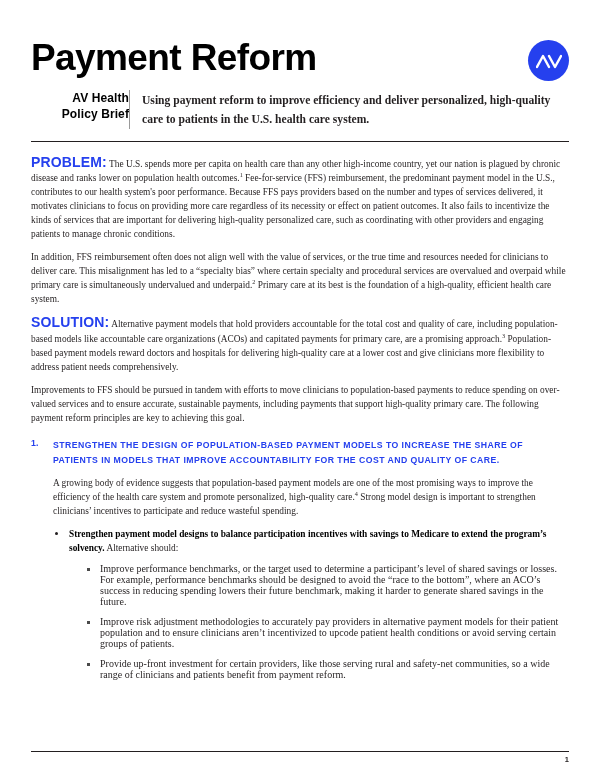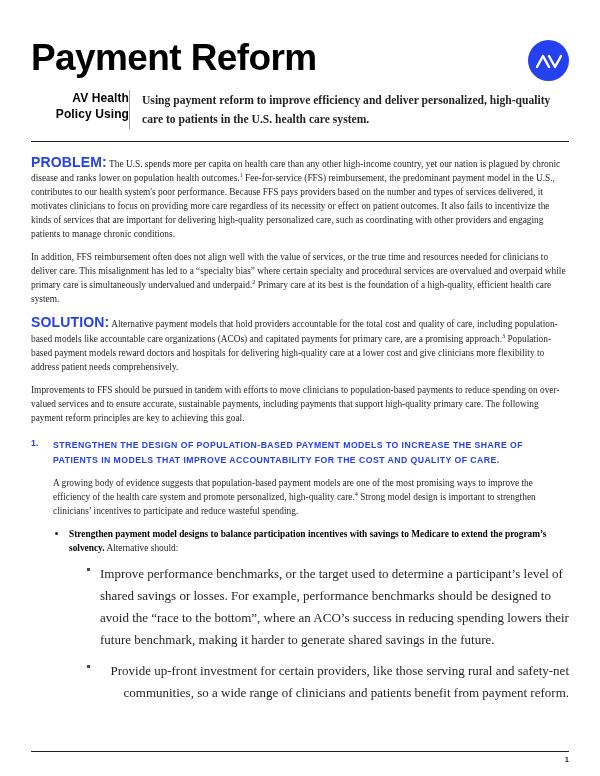--- a/index.html
+++ b/index.html
@@ -170,33 +170,33 @@
   }
   ul.b2 {
     list-style: none;
     margin: 8px 0 0 0;
     padding: 0 0 0 16px;
   }
   ul.b2 > li {
     position: relative;
     padding-left: 15px;
     margin-bottom: 9px;
-    font-size: 13px;
-    line-height: 22px;
+    font-size: 10px;
+    line-height: 11px;
   }
   ul.b2 > li::before {
     content: "";
     position: absolute;
     left: 2px;
     top: 5.4px;
     width: 2.6px;
     height: 2.6px;
     background: #4a4a4a;
   }
-  ul.b2 > li:last-child { margin-bottom: 10px; text-align: right; }
+  ul.b2 > li:last-child { margin-bottom: 10px; }
 
   b.strong {
     font-weight: bold;
     color: #000000;
   }
 
   
   .footer {
     position: absolute;
     left: 31px;
@@ -227,21 +227,21 @@
     <div class="logo-badge">
       <svg width="26" height="16" viewBox="0 0 26 16" aria-hidden="true">
         <path d="M1 14 L7 3 L13 14" fill="none" stroke="#ffffff" stroke-width="2.4" stroke-linecap="round" stroke-linejoin="round"></path>
         <path d="M13 3 L19 14 L25 3" fill="none" stroke="#ffffff" stroke-width="2.4" stroke-linecap="round" stroke-linejoin="round"></path>
       </svg>
     </div>
 
     <div class="subhead-row">
       <div class="brand-block">
         <div>AV Health</div>
-        <div>Policy Using</div>
+        <div>Policy Brief</div>
       </div>
       <div class="vrule"></div>
       <div class="tagline">Using payment reform to improve efficiency and deliver personalized, high-quality care to patients in the U.S. health care system.</div>
     </div>
   </div>
 
   <hr class="rule-thick">
 
   <div class="body">
 
@@ -268,20 +268,21 @@
       <p class="para">
         <span>A growing body of evidence suggests that population-based payment models are one of the most promising ways to improve the efficiency of the health care system and promote personalized, high-quality care.</span><sup>4</sup><span> Strong model design is important to strengthen clinicians’ incentives to participate and reduce wasteful spending.</span>
       </p>
     </div>
 
     <ul class="b1">
       <li>
         <b class="strong">Strengthen payment model designs to balance participation incentives with savings to Medicare to extend the program’s solvency.</b><span> Alternative should:</span>
         <ul class="b2">
           <li>Improve performance benchmarks, or the target used to determine a participant’s level of shared savings or losses. For example, performance benchmarks should be designed to avoid the “race to the bottom”, where an ACO’s success in reducing spending lowers their future benchmark, making it harder to generate shared savings in the future.</li>
+          <li>Improve risk adjustment methodologies to accurately pay providers in alternative payment models for their patient population and to ensure clinicians aren’t incentivized to upcode patient health conditions or avoid serving certain groups of patients.</li>
           <li>Provide up-front investment for certain providers, like those serving rural and safety-net communities, so a wide range of clinicians and patients benefit from payment reform.</li>
         </ul>
       </li>
     </ul>
 
   </div>
 
   <div class="footer">
     <hr class="rule-foot">
     <div class="page-num">1</div>

